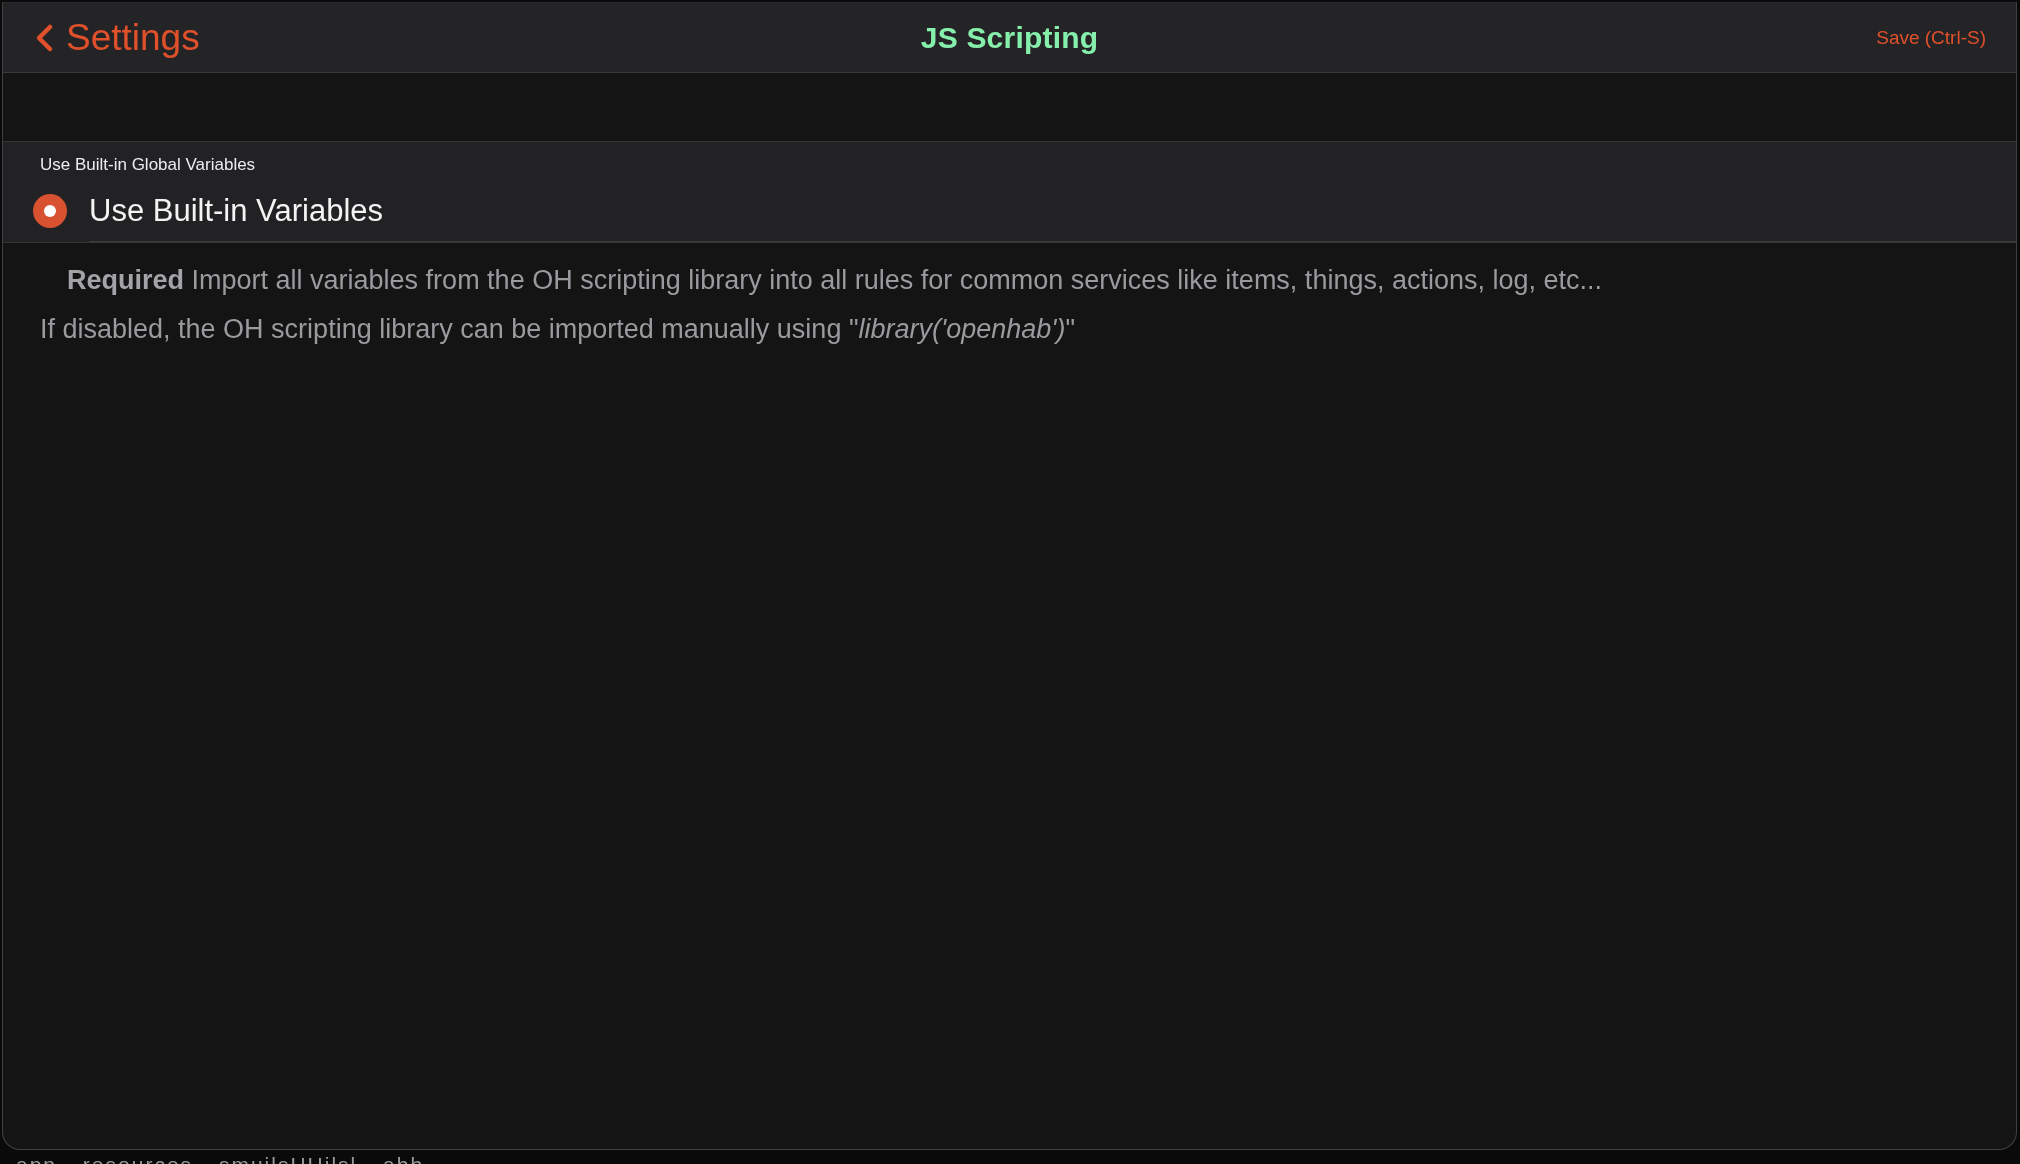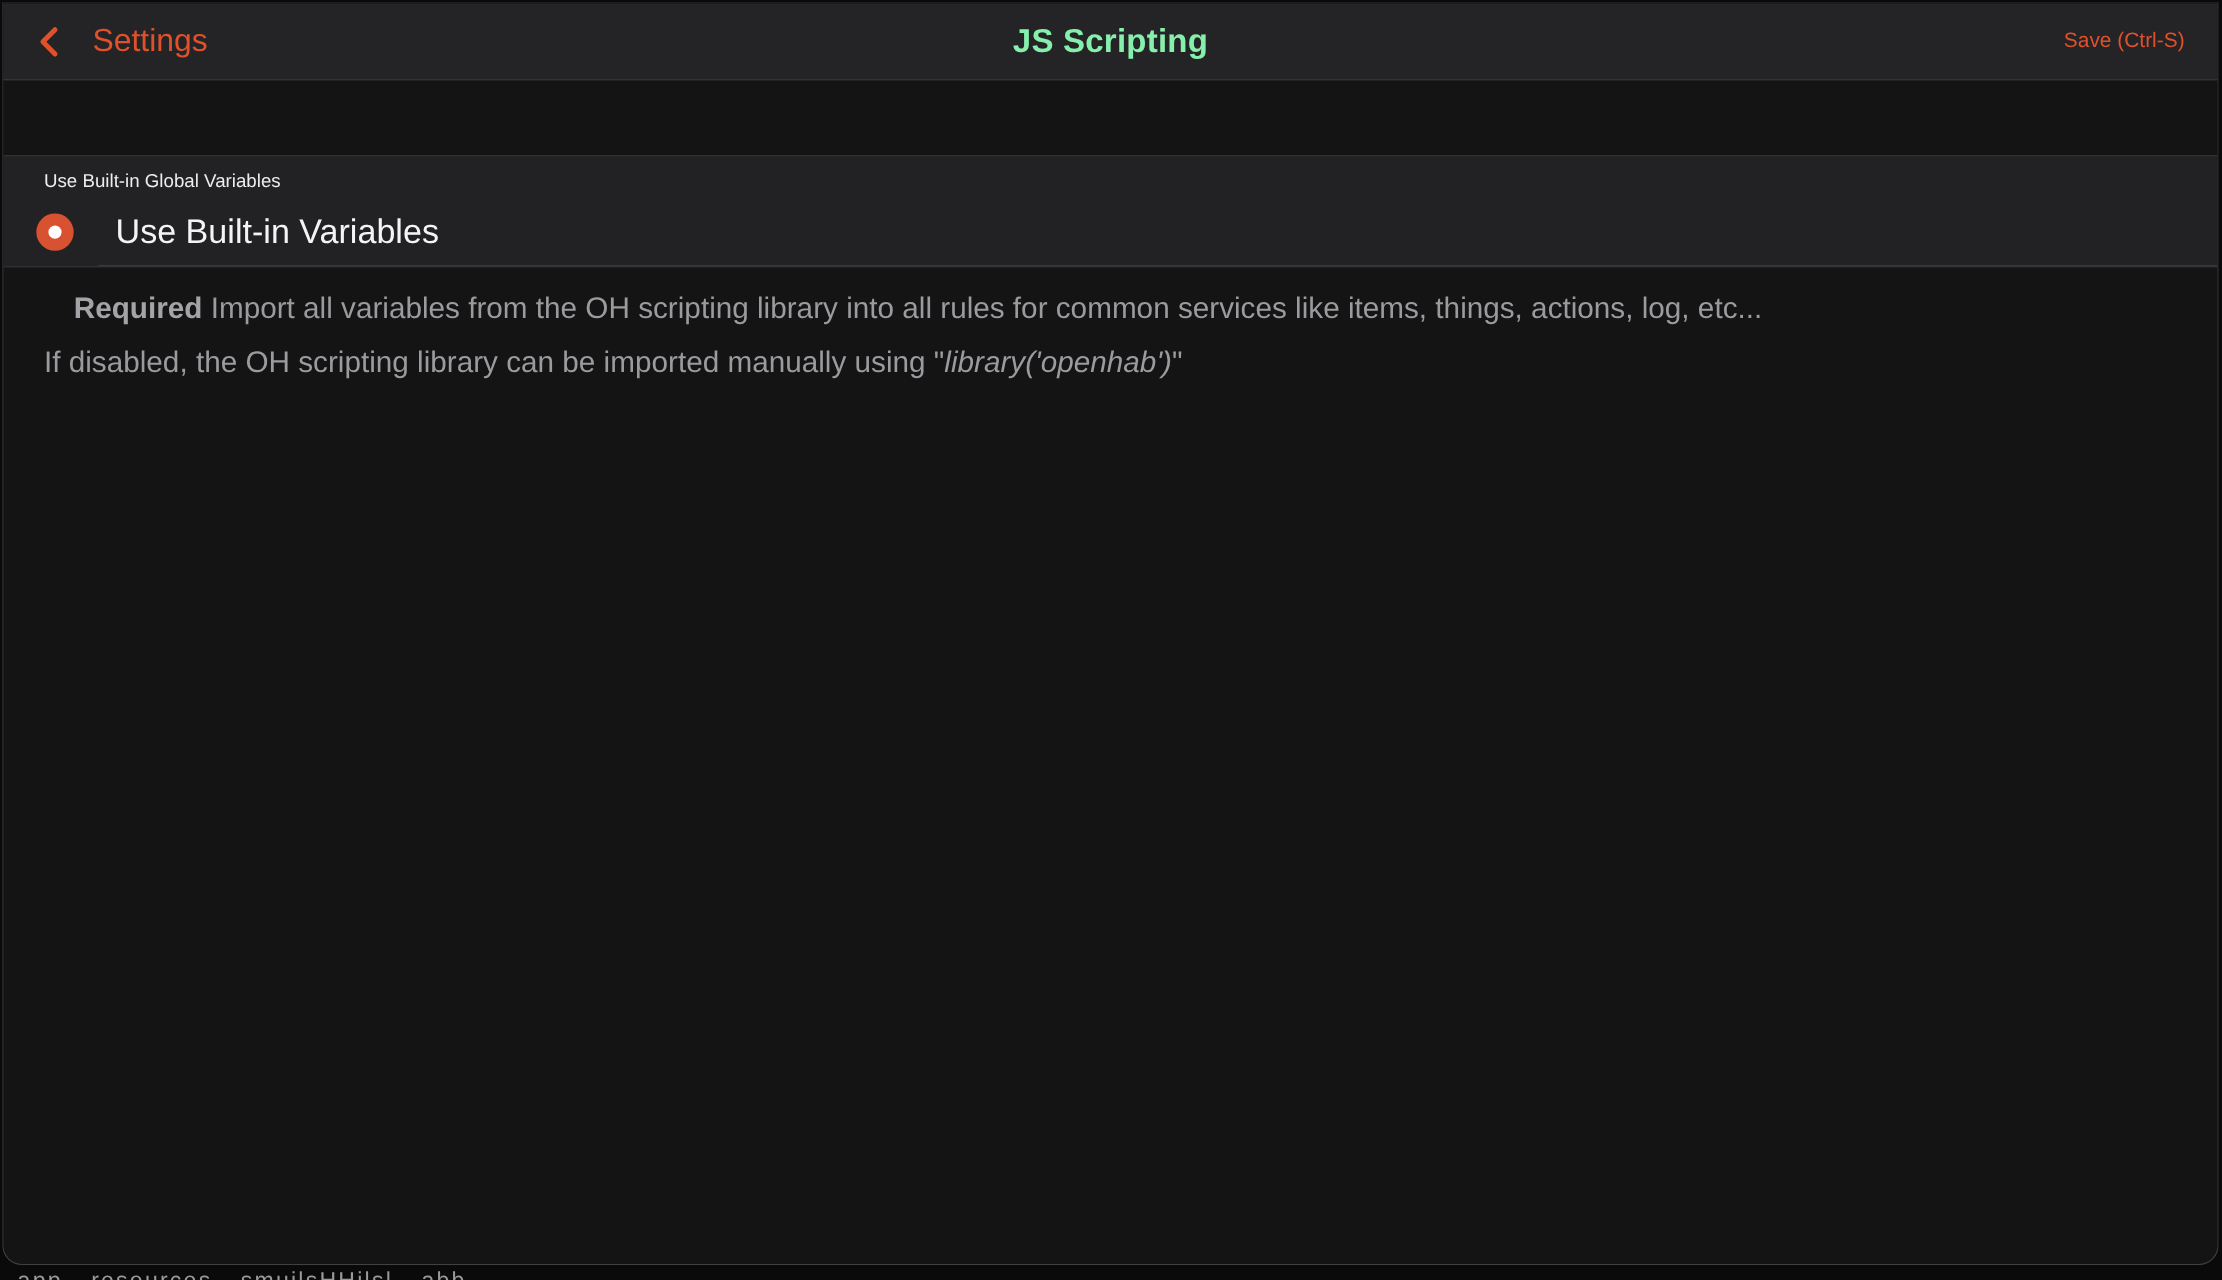--- a/index.html
+++ b/index.html
@@ -31,24 +31,24 @@
     background: #242426;
     border-bottom: 1px solid #39393b;
     display: flex;
     align-items: center;
     justify-content: space-between;
     position: relative;
   }
   .nav-back {
     display: flex;
     align-items: center;
-    gap: 27px;
+    gap: 9px;
     margin-left: 30px;
     color: #e0512b;
-    font-size: 29px;
+    font-size: 37px;
     cursor: pointer;
   }
   .nav-back svg { display: block; }
   .nav-title {
     position: absolute;
     left: 50%;
     transform: translateX(-50%);
     font-size: 30px;
     font-weight: 700;
     color: #86efac;
@@ -73,21 +73,20 @@
     padding: 13px 0 5px 37px;
     font-size: 17px;
     color: #ededf0;
   }
   .radio-row {
     display: flex;
     align-items: center;
     height: 61px;
     padding-left: 30px;
     cursor: pointer;
-    gap: 16px;
   }
   .radio {
     width: 34px; height: 34px;
     border-radius: 50%;
     margin-right: 22px;
     flex: 0 0 auto;
     position: relative;
   }
   .radio.checked { background: #d85130; }
   .radio.checked::after {

